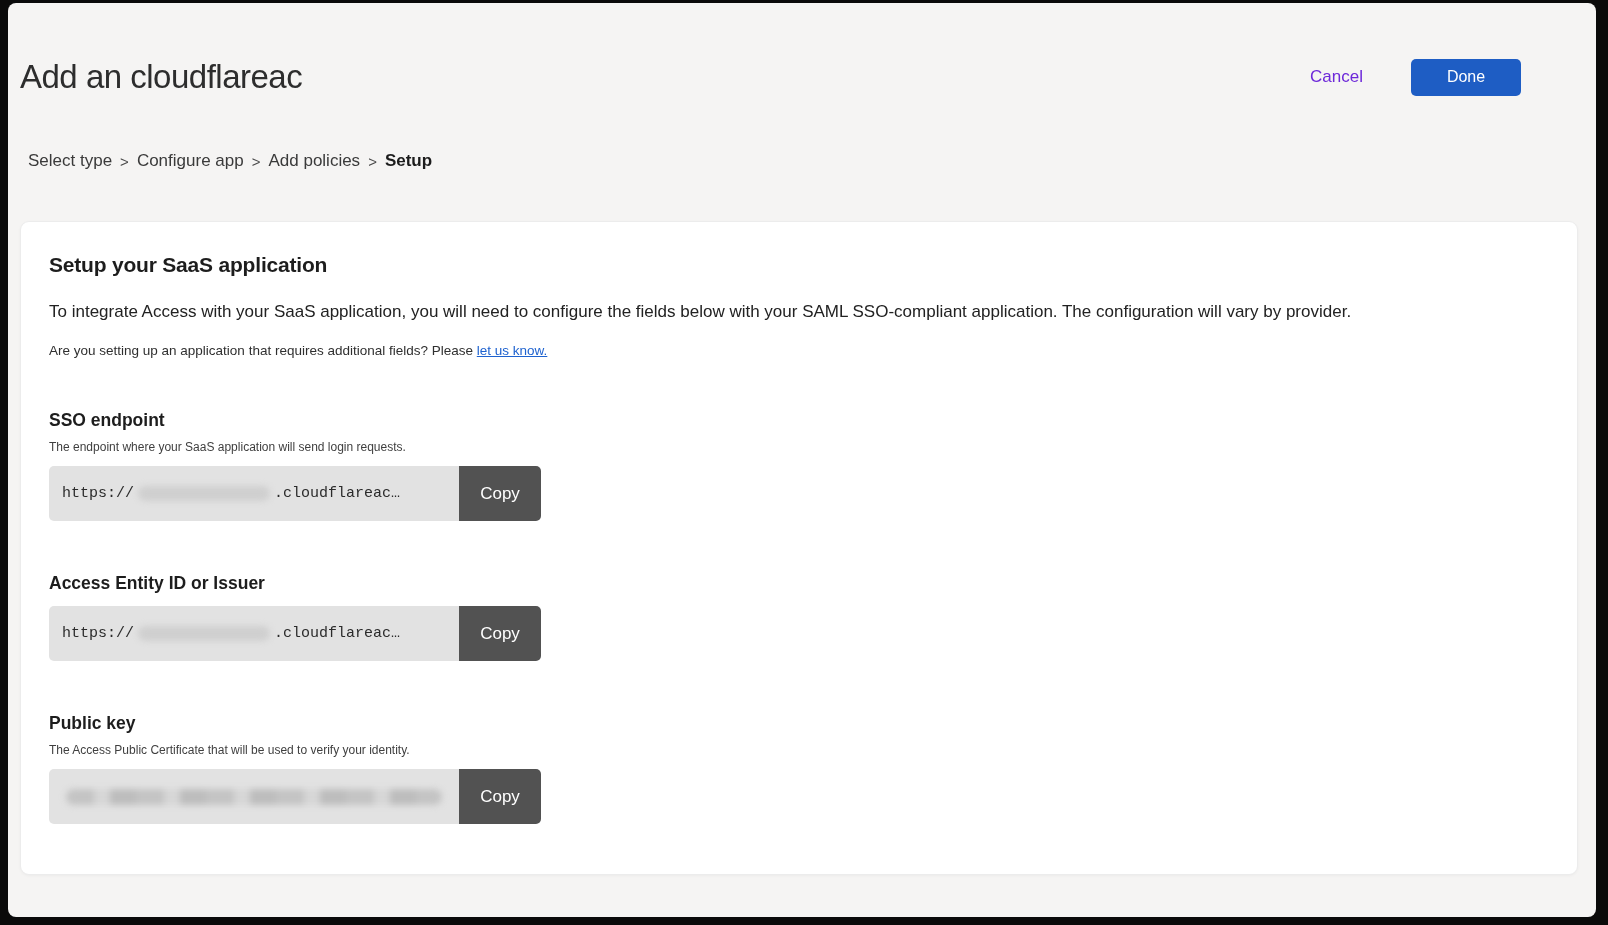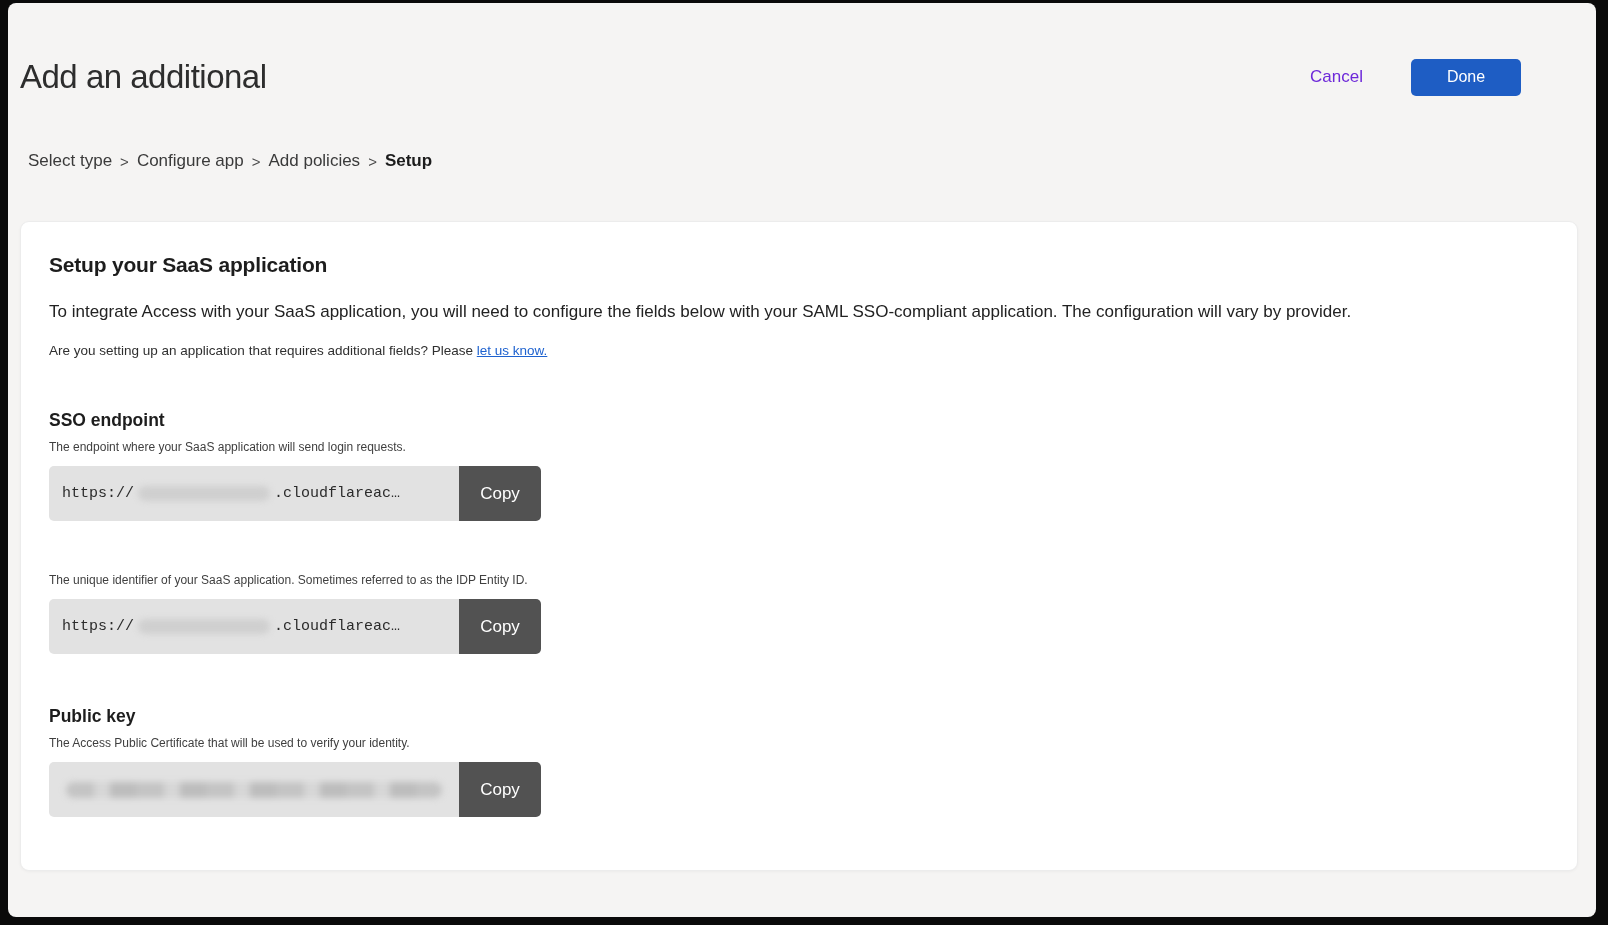--- a/index.html
+++ b/index.html
@@ -162,21 +162,21 @@
   .redact-lg { width: 388px; height: 16px; background:
     repeating-linear-gradient(90deg,#c4c4c4 0 28px,#d6d6d6 28px 44px,#bdbdbd 44px 70px);
   }
 </style>
 </head>
 <body>
 
 <div class="window">
 
   <div class="page-header">
-    <h1 class="page-title">Add an additional</h1>
+    <h1 class="page-title">Add an cloudflareac</h1>
     <div class="header-actions">
       <button class="link-btn">Cancel</button>
       <button class="primary-btn">Done</button>
     </div>
   </div>
 
   <nav class="breadcrumb">
     <span class="crumb">Select type</span>
     <span class="crumb-sep">&gt;</span>
     <span class="crumb">Configure app</span>
@@ -198,21 +198,21 @@
         <div class="code-value">
             <span>https://</span>
             <span class="redact redact-sm"></span>
             <span>.cloudflareac…</span>
           </div>
         <button class="copy-btn">Copy</button>
       </div>
     </div>
 
     <div class="field">
-      <p class="field-desc">The unique identifier of your SaaS application. Sometimes referred to as the IDP Entity ID.</p>
+      <h3 class="field-label">Access Entity ID or Issuer</h3>
       <div class="code-row">
         <div class="code-value">
             <span>https://</span>
             <span class="redact redact-sm"></span>
             <span>.cloudflareac…</span>
           </div>
         <button class="copy-btn">Copy</button>
       </div>
     </div>
 

